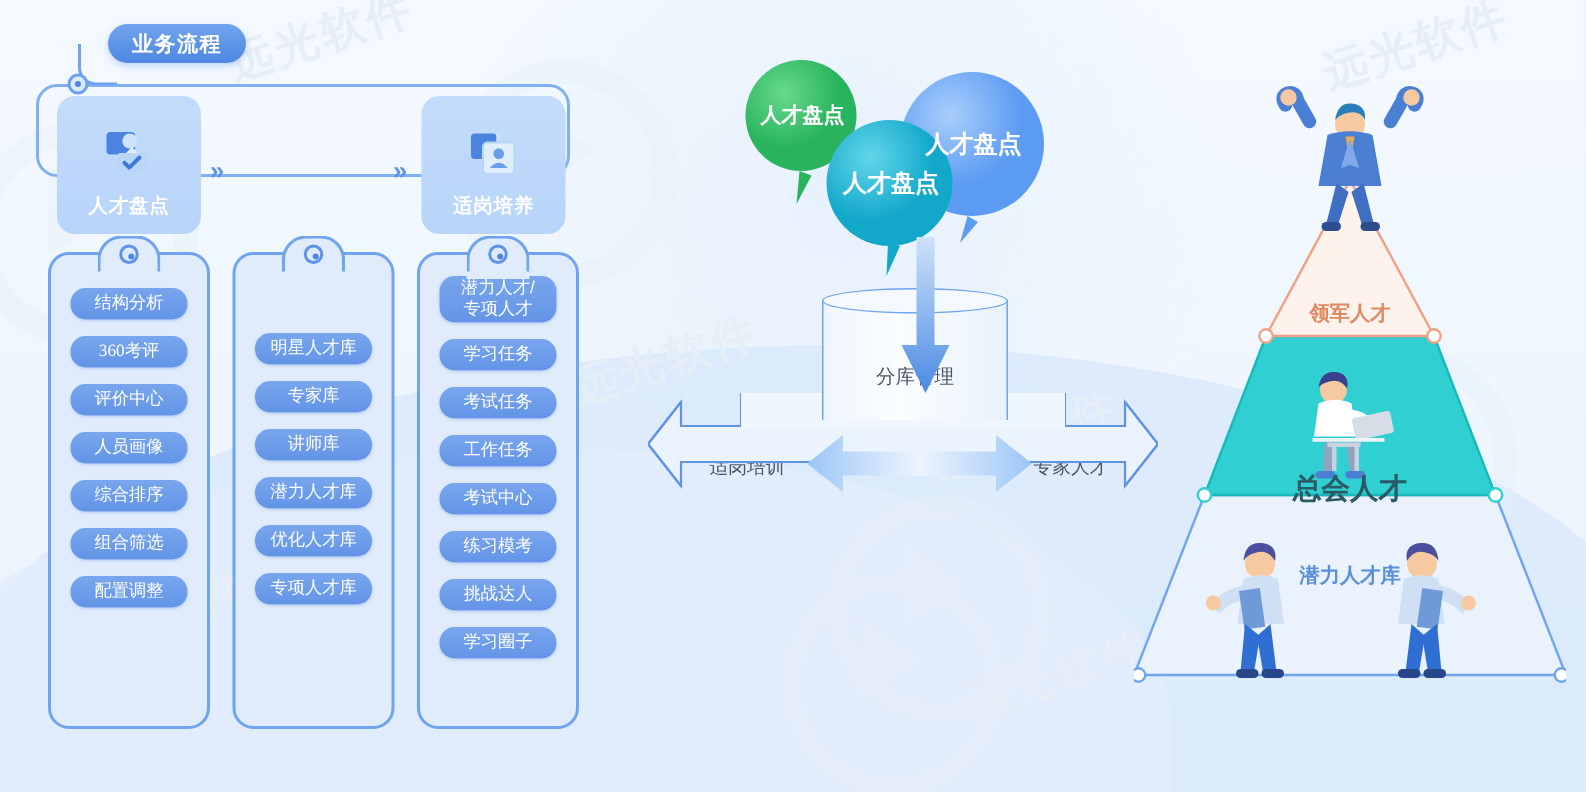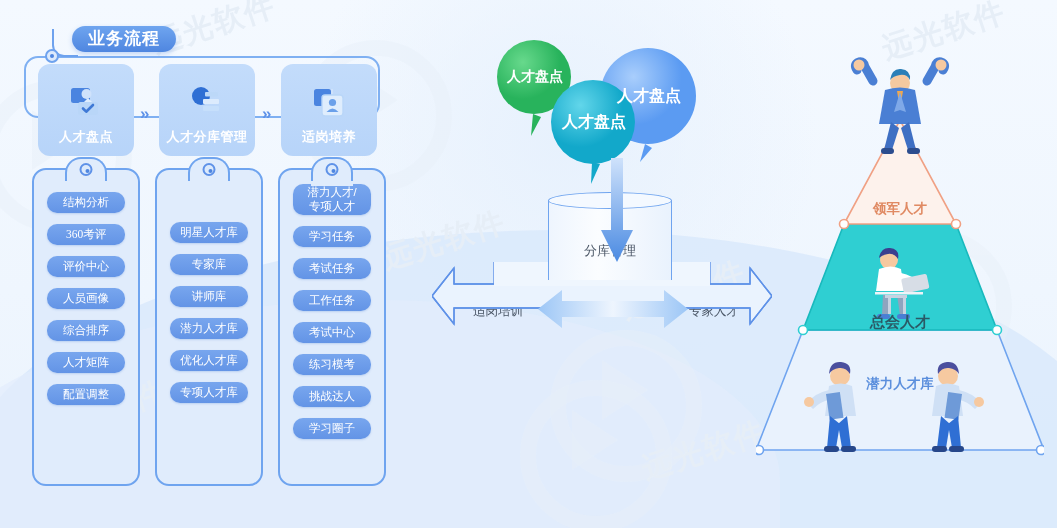--- a/index.html
+++ b/index.html
@@ -24,23 +24,23 @@
   .wm { position:absolute; color:#e6eef7; font-size:30px; font-weight:700;
         transform:rotate(-18deg); white-space:nowrap; letter-spacing:2px; user-select:none; }
   .wm-logo { position:absolute; width:120px; height:120px; opacity:.45; }
   .wm-logo::before { content:""; position:absolute; left:0; top:0; width:120px; height:120px;
         border-radius:50%; border:16px solid #e8f0f9; }
   .wm-logo::after { content:""; position:absolute; left:52px; top:30px;
         border-left:46px solid #e8f0f9; border-top:30px solid transparent; border-bottom:30px solid transparent; }
 
   
   .flow-badge { position:absolute; left:72px; top:16px; height:26px; padding:0 16px;
-      background:linear-gradient(180deg,#6fa5ef,#4f86e0); color:#fff; font-size:17px; font-weight:700;
+      background:linear-gradient(180deg,#6fa5ef,#4f86e0); color:#fff; font-size:14px; font-weight:700;
       border-radius:13px; line-height:26px; letter-spacing:1px; z-index:6;
-      box-shadow:0 2px 5px rgba(79,134,224,.3);margin-top:10px; }
+      box-shadow:0 2px 5px rgba(79,134,224,.3); }
   .badge-stem { position:absolute; left:52px; top:29px; width:26px; height:28px;
       border-left:2px solid #6ea2ee; border-bottom:2px solid #6ea2ee; border-bottom-left-radius:12px; z-index:5;}
   .badge-dot  { position:absolute; left:45px; top:49px; width:14px; height:14px; border-radius:50%;
       background:#dceafc; border:2px solid #6ea2ee; z-index:6; }
   .badge-dot::after { content:""; position:absolute; left:3px; top:3px; width:4px; height:4px;
       border-radius:50%; background:#4f86e0; }
 
   .outer-frame { position:absolute; left:24px; top:56px; width:356px; height:62px;
       border:2px solid #7fb0f2; border-radius:14px; background:transparent; z-index:2; }
 
@@ -121,29 +121,20 @@
       <circle cx="20.5" cy="12" r="5" fill="#cfe2fb"></circle>
       <path d="M12 26 L22 16 L32 26 Z" fill="#dfedfd"></path>
       <rect x="12" y="20" width="20" height="13" rx="2.5" fill="#b9d6f8"></rect>
       <path d="M17 26.5 l3.2 3.2 L27 23" stroke="#3f79d6" stroke-width="2.6" fill="none" stroke-linecap="round" stroke-linejoin="round"></path>
     </svg>
     <div class="st-label">人才盘点</div>
   </div>
 
   <div class="chev" style="left:140px;">»</div>
 
-  <div class="stage-card" style="left:159px;">
-    <svg class="stage-ico" viewBox="0 0 40 40">
-      <circle cx="14" cy="14" r="9" fill="#2f6fd4"></circle>
-      <rect x="18" y="10" width="13" height="4.5" rx="1" fill="#bcd8f8"></rect>
-      <rect x="16" y="17" width="16" height="5" rx="1" fill="#dcebfd"></rect>
-      <rect x="16" y="24" width="16" height="5" rx="1" fill="#c6dffb"></rect>
-    </svg>
-    <div class="st-label">人才分库管理</div>
-  </div>
 
   <div class="chev" style="left:262px;">»</div>
 
   <div class="stage-card" style="left:281px;padding-left:18px;">
     <svg class="stage-ico" viewBox="0 0 40 40">
       <rect x="5" y="7" width="17" height="17" rx="2.5" fill="#4a84e0"></rect>
       <path d="M22 7 h2 v5 h-2z" fill="#cfe2fb"></path>
       <rect x="13" y="13" width="21" height="21" rx="3" fill="#dfedfd" stroke="#b9d6f8" stroke-width="1.4"></rect>
       <circle cx="23.5" cy="20.5" r="3.6" fill="#6aa0ea"></circle>
       <path d="M17.5 30 q6-7 12 0z" fill="#6aa0ea"></path>
@@ -153,21 +144,21 @@
 
   <div class="col-panel" style="left:32px; height:318px;font-family:Liberation Serif, serif;">
     <div class="col-notch"></div>
     <div class="notch-dot"></div>
     <div class="pill-wrap">
       <div class="pill">结构分析</div>
       <div class="pill">360考评</div>
       <div class="pill">评价中心</div>
       <div class="pill">人员画像</div>
       <div class="pill">综合排序</div>
-      <div class="pill">人才矩阵</div>
+      <div class="pill">组合筛选</div>
       <div class="pill">配置调整</div>
     </div>
   </div>
 
   <div class="col-panel" style="left:155px; height:318px;">
     <div class="col-notch"></div>
     <div class="notch-dot"></div>
     <div class="pill-wrap" style="padding-top:52px;">
       <div class="pill">明星人才库</div>
       <div class="pill">专家库</div>
@@ -337,16 +328,16 @@
       <circle cx="9" cy="44" r="5" fill="#f6c9a0"></circle>
       <path d="M26 36 l14 0 l0 26 l-14 0z" fill="#6e9ad8" transform="rotate(-8 26 36)"></path>
       <path d="M30 58 l-3 32 h9 l4 -24z" fill="#2f6fd4"></path>
       <path d="M47 58 l4 32 h-9 l-4 -24z" fill="#2f6fd4"></path>
       <rect x="24" y="88" width="15" height="6" rx="3" fill="#27478a"></rect>
       <rect x="41" y="88" width="15" height="6" rx="3" fill="#27478a"></rect>
     </g>
   </svg>
 
   <div style="position:absolute; left:840px; top:200px; width:120px; text-align:center; font-size:13.5px; font-weight:600; color:#e08a63; z-index:5;">领军人才</div>
-  <div style="position:absolute; left:840px; top:313px; width:120px; text-align:center; font-size:15px; font-weight:600; color:#2a5a66; z-index:5;">总会人才</div>
+  <div style="position:absolute; left:840px; top:313px; width:120px; text-align:center; font-size:19px; font-weight:600; color:#2a5a66; z-index:5;">总会人才</div>
   <div style="position:absolute; left:840px; top:375px; width:120px; text-align:center; font-size:13.5px; font-weight:600; color:#5b8fdd; z-index:5;">潜力人才库</div>
 
 </div>
 
 </body></html>

